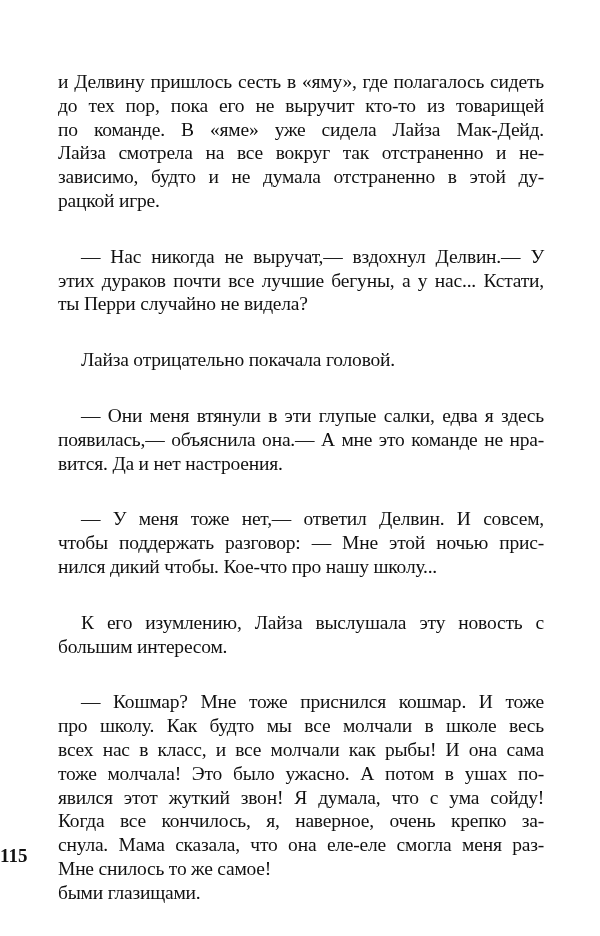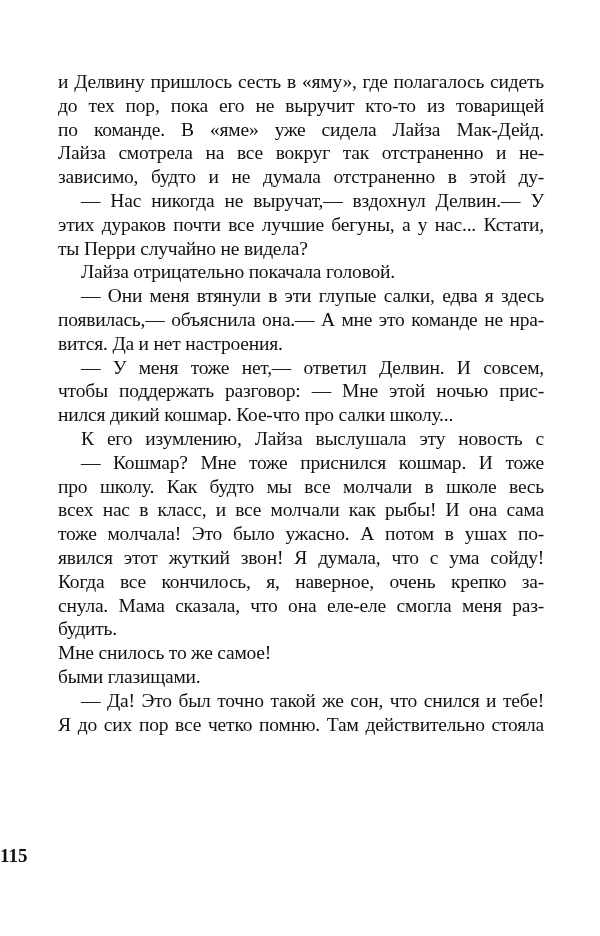--- a/index.html
+++ b/index.html
@@ -17,21 +17,21 @@
   }
   .line {
     display: block;
     height: 23.8px;
     white-space: nowrap;
     text-align: justify;
     text-align-last: justify;
     overflow: visible;
   }
   .line.last { text-align-last: left; }
-  .line.indent { padding-left: 23px; }
+  .line.indent { padding-left: 23px; margin-top: 32px; }
   .page-number {
     position: absolute;
     left: 0;
     width: 496px;
     top: 845px;
     text-align: left;
     font-family: "Liberation Serif", serif;
     font-size: 19px;
     font-weight: bold;
     color: #111111;
@@ -39,37 +39,38 @@
 </style>
 </head>
 <body>
 
 <div class="page" id="page-text">
     <div class="line">и Делвину пришлось сесть в «яму», где полагалось сидеть</div>
     <div class="line">до тех пор, пока его не выручит кто-то из товарищей</div>
     <div class="line">по команде. В «яме» уже сидела Лайза Мак-Дейд.</div>
     <div class="line">Лайза смотрела на все вокруг так отстраненно и не-</div>
     <div class="line">зависимо, будто и не думала отстраненно в этой ду-</div>
+    <div class="line last">рацкой игре.</div>
     <div class="line indent">— Нас никогда не выручат,— вздохнул Делвин.— У</div>
     <div class="line">этих дураков почти все лучшие бегуны, а у нас... Кстати,</div>
     <div class="line last">ты Перри случайно не видела?</div>
     <div class="line indent last">Лайза отрицательно покачала головой.</div>
     <div class="line indent">— Они меня втянули в эти глупые салки, едва я здесь</div>
     <div class="line">появилась,— объяснила она.— А мне это команде не нра-</div>
     <div class="line last">вится. Да и нет настроения.</div>
     <div class="line indent">— У меня тоже нет,— ответил Делвин. И совсем,</div>
     <div class="line">чтобы поддержать разговор: — Мне этой ночью прис-</div>
-    <div class="line last">нился дикий кошмар. Кое-что про салки школу...</div>
+    <div class="line last">нился дикий чтобы. Кое-что про нашу школу...</div>
     <div class="line indent">К его изумлению, Лайза выслушала эту новость с</div>
+    <div class="line last">большим интересом.</div>
     <div class="line indent">— Кошмар? Мне тоже приснился кошмар. И тоже</div>
     <div class="line">про школу. Как будто мы все молчали в школе весь</div>
     <div class="line">всех нас в класс, и все молчали как рыбы! И она сама</div>
     <div class="line">тоже молчала! Это было ужасно. А потом в ушах по-</div>
     <div class="line">явился этот жуткий звон! Я думала, что с ума сойду!</div>
     <div class="line">Когда все кончилось, я, наверное, очень крепко за-</div>
     <div class="line">снула. Мама сказала, что она еле-еле смогла меня раз-</div>
-    <div class="line last">будить.</div>
     <div class="line last">Мне снилось то же самое!</div>
     <div class="line last">быми глазищами.</div>
     <div class="line indent">— Да! Это был точно такой же сон, что снился и тебе!</div>
     <div class="line">Я до сих пор все четко помню. Там действительно стояла</div>
   </div>
 <div class="page-number">115</div>
 
 </body></html>

